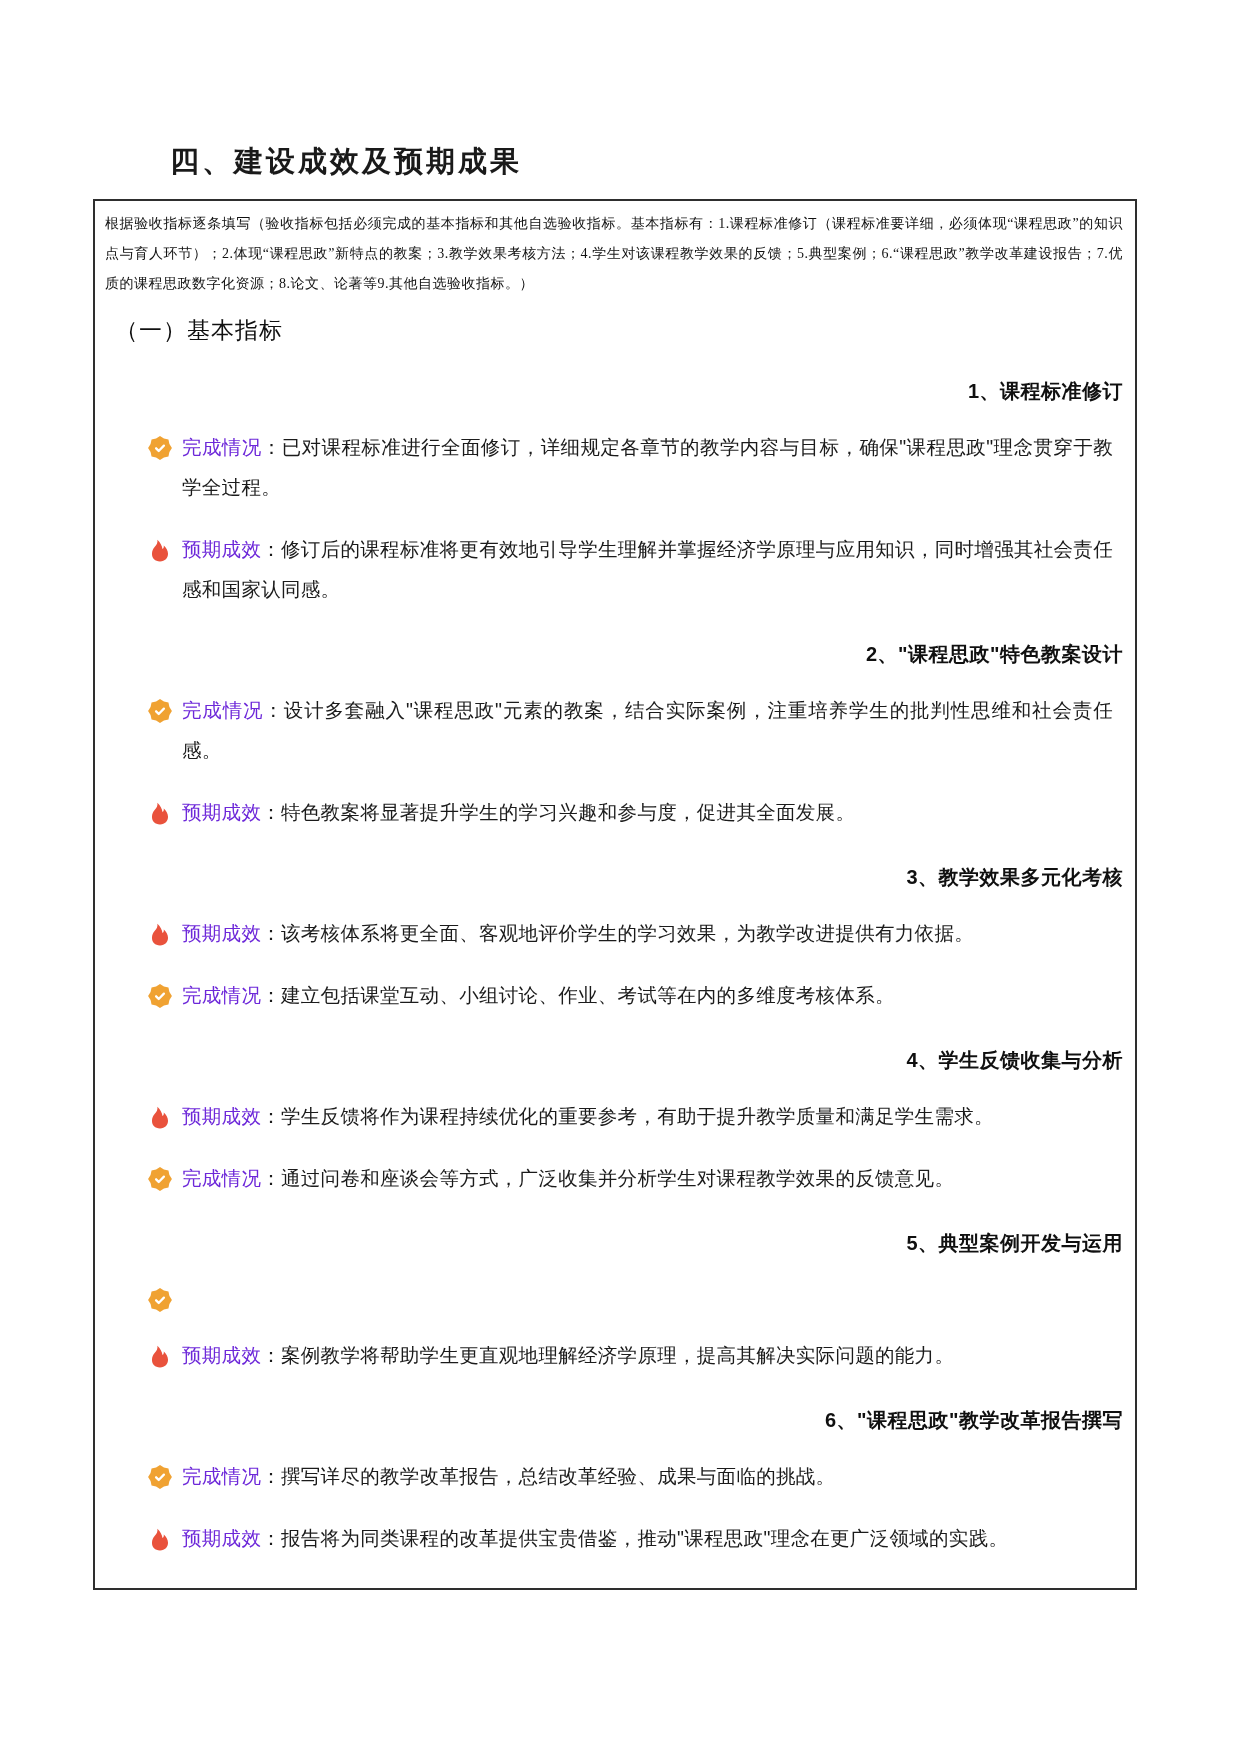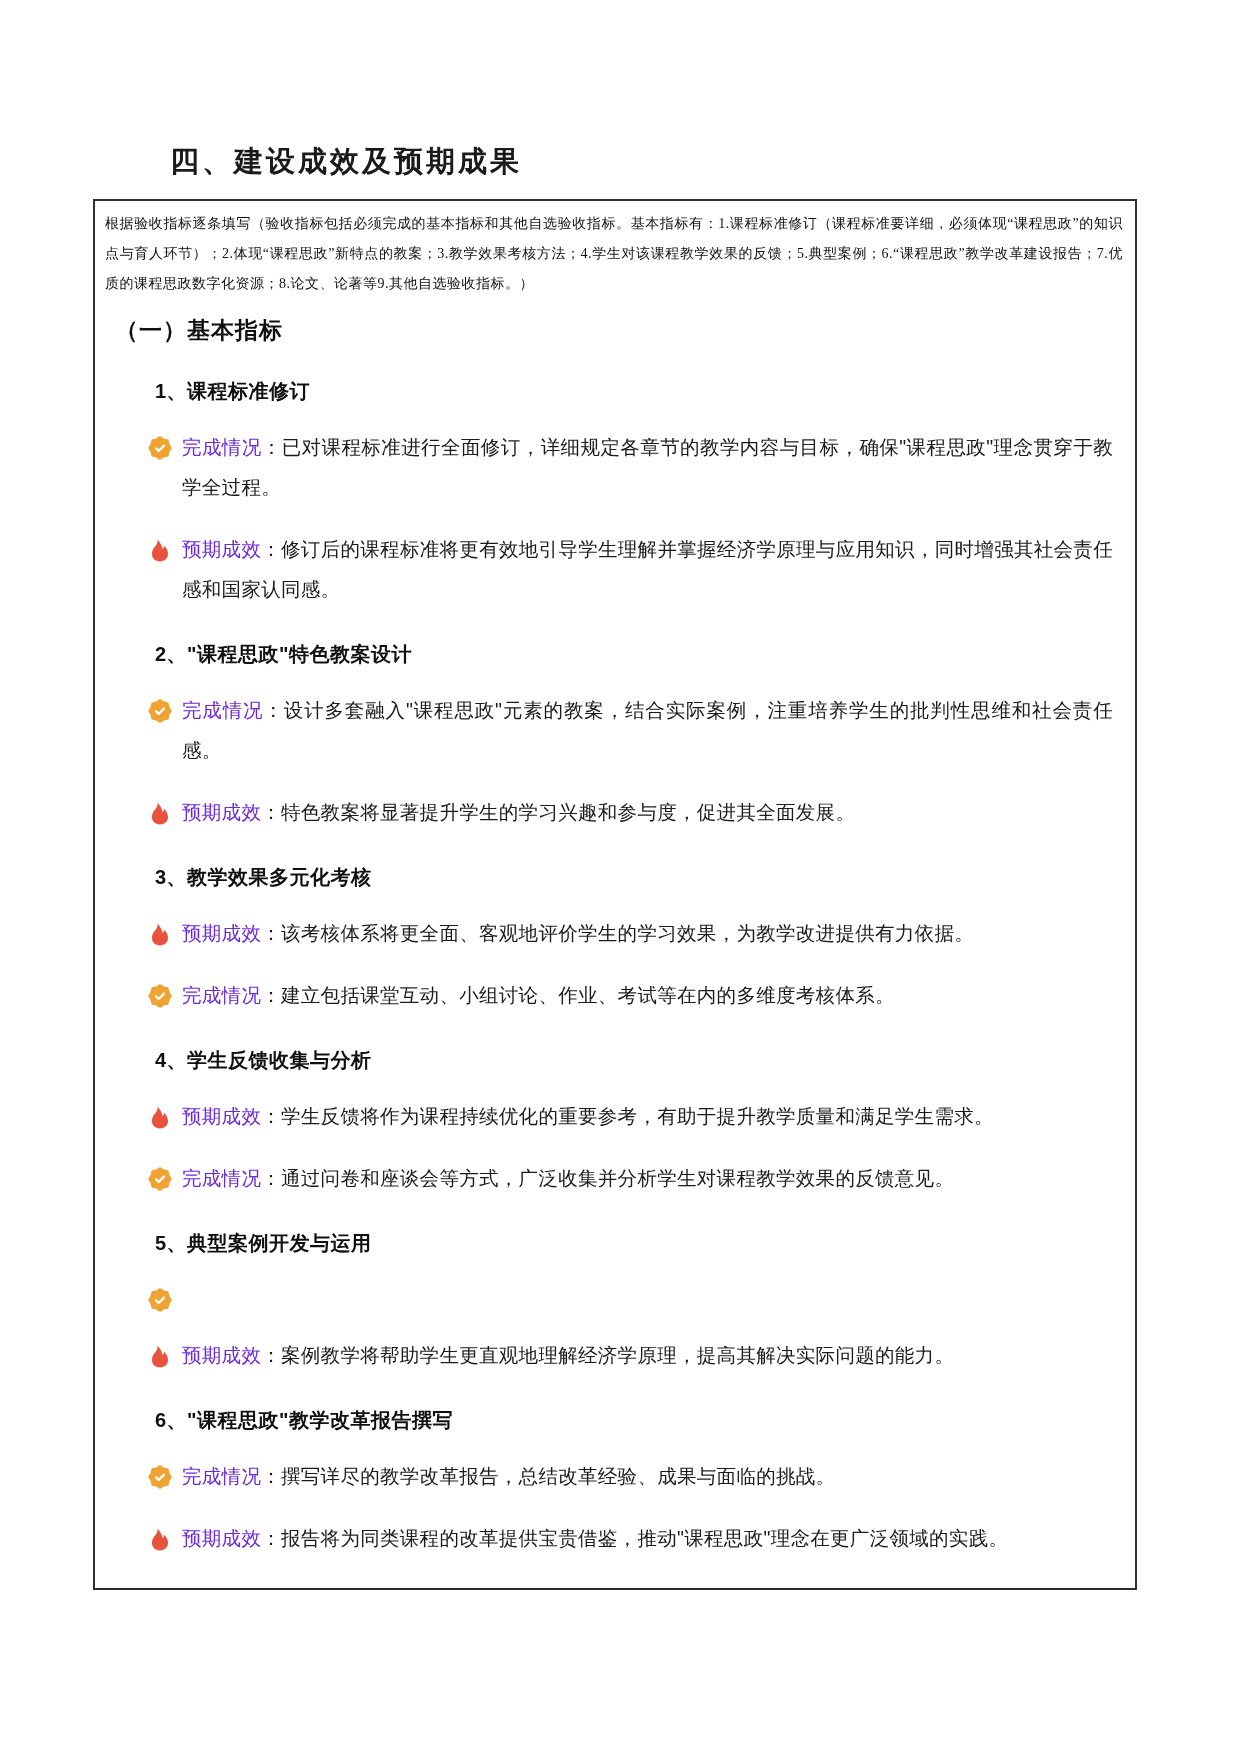--- a/index.html
+++ b/index.html
@@ -33,30 +33,31 @@
     font-family: "Liberation Serif", "DejaVu Serif", serif;
     font-size: 14px;
     line-height: 30px;
     text-align: justify;
     letter-spacing: 0.5px;
     color: #111111;
   }
   .sec-header {
     margin: 16px 0 0 10px;
     font-size: 23px;
-    font-weight: 700;
+    font-weight: 400;
     letter-spacing: 1px;
     color: #101010;
   }
   .item-heading {
     margin: 32px 0 0 50px;
     font-size: 20px;
     font-weight: 700;
     letter-spacing: 0.5px;
     color: #101010;
+    text-align: right;
   }
   .row {
     display: flex;
     align-items: flex-start;
     margin: 22px 0 0 42px;
     padding-right: 10px;
   }
   .icon {
     flex: none;
     width: 26px;

